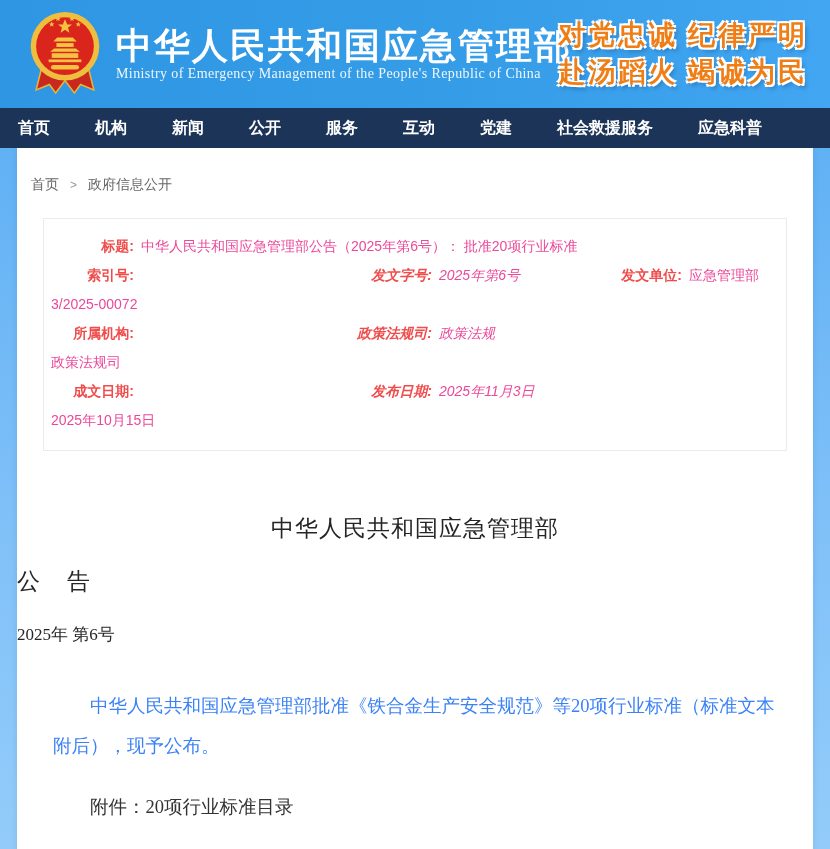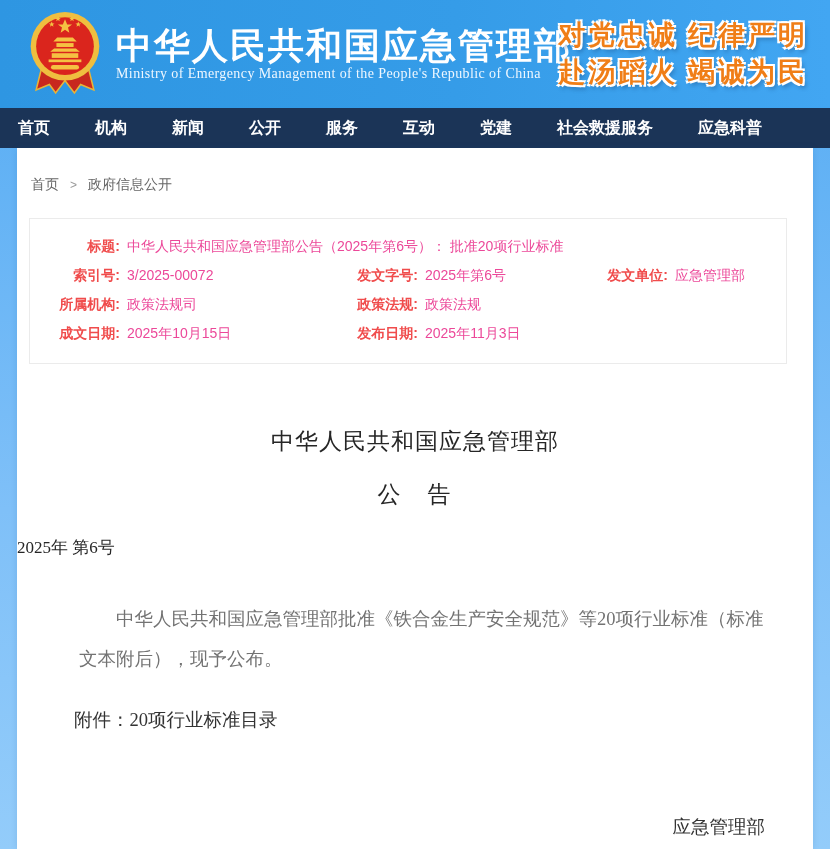--- a/index.html
+++ b/index.html
@@ -41,39 +41,39 @@
   }
   .breadcrumb{
     padding:28px 0 0 14px; font-size:14px; color:#666;
     display:flex; align-items:center; gap:11px;
   }
   .breadcrumb .crumb{ cursor:pointer; }
   .breadcrumb .sep{ color:#999; font-size:12px; }
 
   
   .meta-box{
-    margin:24px 26px 0 12px; border:1px solid #ebebeb; background:#fff;
+    margin:24px 26px 0 26px; border:1px solid #ebebeb; background:#fff;
     padding:13px 0 15px; font-size:14px;
   }
   .meta-row{ display:flex; line-height:29px; }
   .meta-cell{ display:flex; }
-  .meta-cell.c1{ width:298px; }
-  .meta-cell.c2{ width:250px; }
+  .meta-cell.c1{ width:298px;flex-direction:column; }
+  .meta-cell.c2{ width:250px;font-style:italic; }
   .meta-cell.c3{ flex:1; }
   .meta-cell.full{ flex:1; }
   .meta-lbl{ width:90px; text-align:right; color:#F04C4C; flex:none; font-weight:bold; }
   .meta-val{ margin-left:7px; color:#ec4899; }
 
   
   .doc{ font-family:"Liberation Serif","DejaVu Serif",serif; color:#262626; }
   .doc-org{ margin-top:62px; text-align:center; font-size:23px; letter-spacing:1px; }
-  .doc-type{ margin-top:22px; text-align:center; font-size:23px; letter-spacing:2px; }
+  .doc-type{ margin-top:22px; text-align:left; font-size:23px; letter-spacing:2px; }
   .doc-no{ margin-top:26px; text-align:left; font-size:17px; }
-  .doc-body{ margin-top:40px; padding:0 32px 0 62px; font-size:18.5px; line-height:40px; text-indent:2em; color:#737373; }
-  .doc-attach{ margin-top:28px; padding:0 32px 0 20px; font-size:18.5px; text-indent:2em; color:#333; }
+  .doc-body{ margin-top:40px; padding:0 32px 0 36px; font-size:18.5px; line-height:40px; text-indent:2em; color:#3b82f6; }
+  .doc-attach{ margin-top:28px; padding:0 32px 0 36px; font-size:18.5px; text-indent:2em; color:#333; }
   .doc-sign{ margin-top:82px; text-align:right; padding-right:48px; font-size:18.5px; color:#333; }
 </style>
 </head>
 <body>
 
 <header class="site-header">
   <div class="logo-wrap">
     <svg width="78" height="88" viewBox="0 0 100 112" aria-hidden="true">
       <defs>
         <path id="star" d="M0,-10 L2.94,-3.09 L9.51,-3.09 L4.05,1.18 L5.88,8.09 L0,4 L-5.88,8.09 L-4.05,1.18 L-9.51,-3.09 L-2.94,-3.09 Z"></path>
@@ -150,21 +150,21 @@
         <span class="meta-lbl">发文单位:</span>
         <span class="meta-val">应急管理部</span>
       </div>
     </div>
     <div class="meta-row">
       <div class="meta-cell c1">
         <span class="meta-lbl">所属机构:</span>
         <span class="meta-val">政策法规司</span>
       </div>
       <div class="meta-cell c2">
-        <span class="meta-lbl">政策法规:</span>
+        <span class="meta-lbl">政策法规司:</span>
         <span class="meta-val">政策法规</span>
       </div>
     </div>
     <div class="meta-row">
       <div class="meta-cell c1">
         <span class="meta-lbl">成文日期:</span>
         <span class="meta-val">2025年10月15日</span>
       </div>
       <div class="meta-cell c2">
         <span class="meta-lbl">发布日期:</span>

